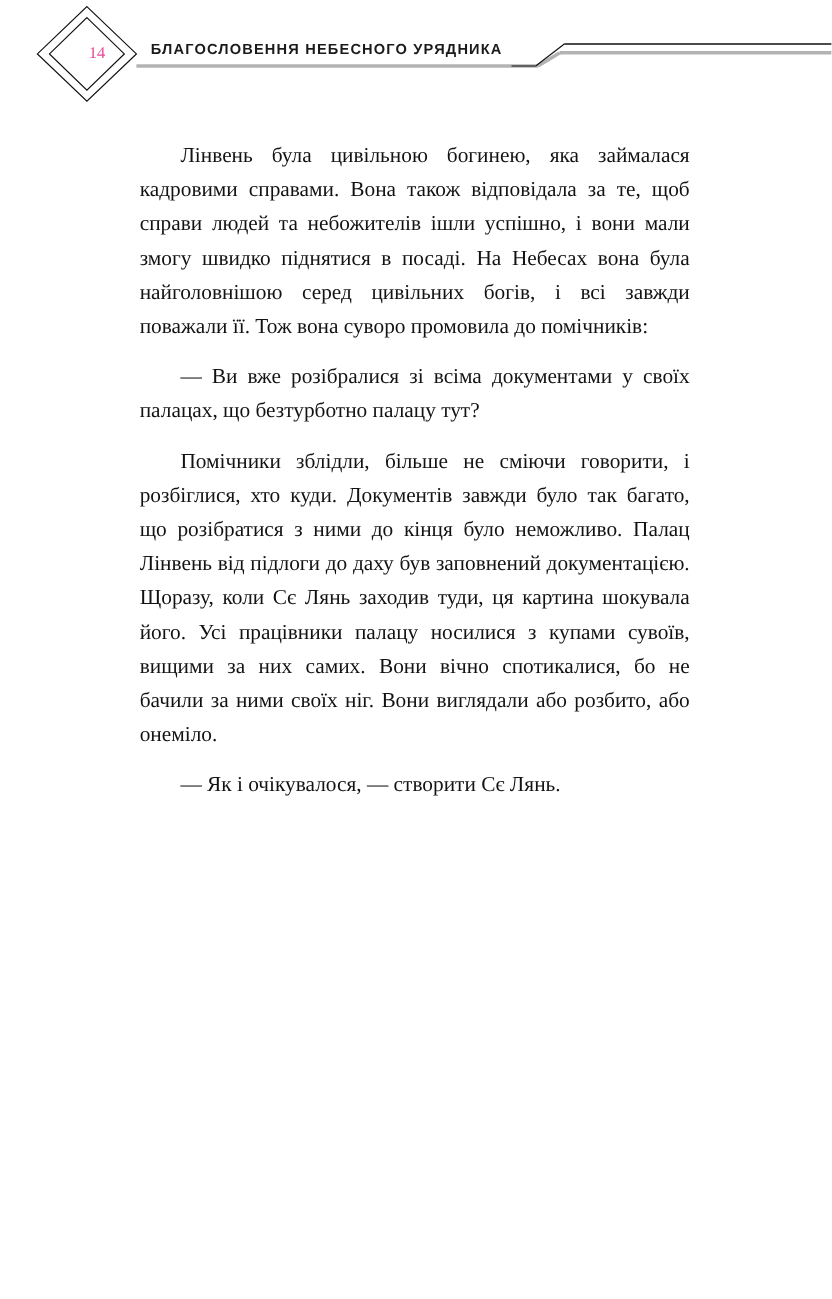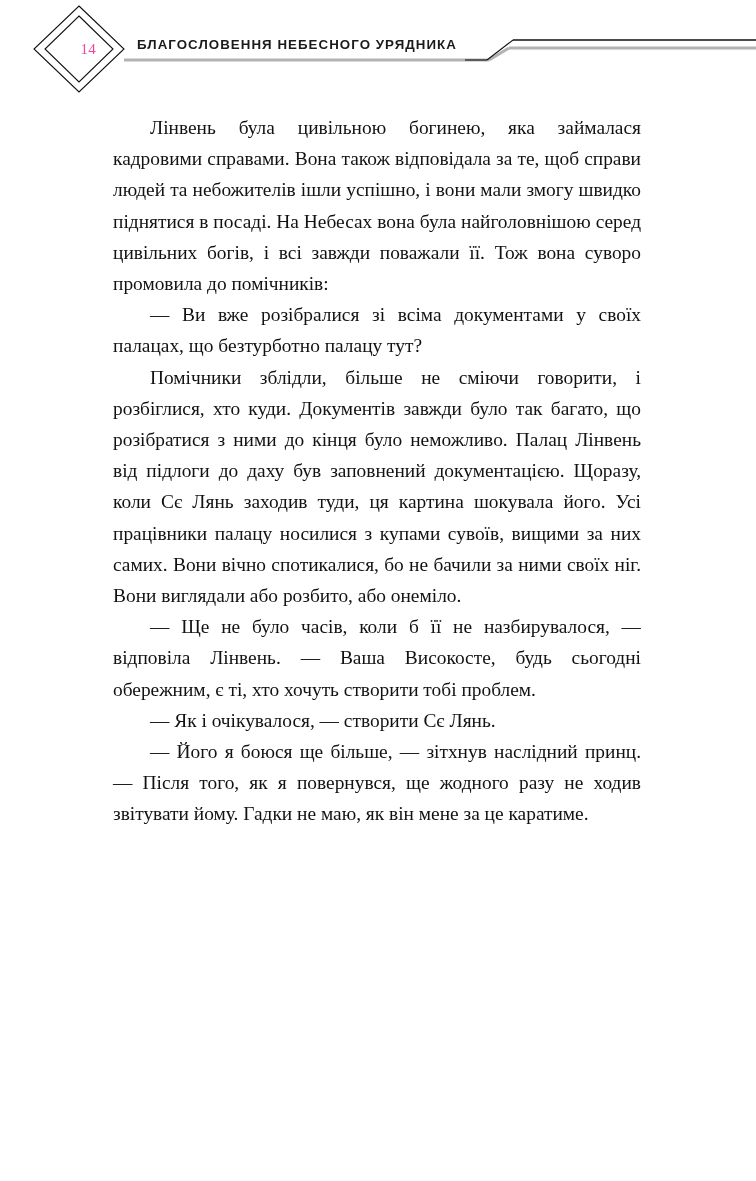--- a/index.html
+++ b/index.html
@@ -59,21 +59,21 @@
   }
 
   
   .page-body {
     position: absolute;
     left: 113px;
     top: 112px;
     width: 528px;
   }
   .para {
-    margin: 0;
+    margin: 14px;
     text-align: justify;
     text-justify: inter-word;
     text-indent: 37px;
     font-size: 19.4px;
     line-height: 31.2px;
     color: #121212;
     hyphens: manual;
     -webkit-hyphens: manual;
   }
   
@@ -114,16 +114,14 @@
 
   <div class="page-number">14</div>
 
   <div class="rh-title">БЛАГОСЛОВЕННЯ НЕБЕСНОГО УРЯДНИКА</div>
 </div>
 
 <div class="page-body">
   <p class="para">Лінвень була цивільною богинею, яка займалася кадровими справами. Вона також відповідала за те, щоб справи людей та небожителів ішли успішно, і вони мали змогу швидко піднятися в посаді. На Небесах вона була найголовнішою серед цивільних богів, і всі завжди поважали її. Тож вона суворо промовила до помічників:</p>
   <p class="para">— Ви вже розібралися зі всіма документами у своїх палацах, що безтурботно палацу тут?</p>
   <p class="para">Помічники зблідли, більше не сміючи говорити, і розбіглися, хто куди. Документів завжди було так багато, що розібратися з ними до кінця було неможливо. Палац Лінвень від підлоги до даху був заповнений документацією. Щоразу, коли Сє Лянь заходив туди, ця картина шокувала його. Усі працівники палацу носилися з купами сувоїв, вищими за них самих. Вони вічно спотикалися, бо не бачили за ними своїх ніг. Вони виглядали або розбито, або онеміло.</p>
-  <p class="para">— Ще не було часів, коли б її не назбирувалося, — відповіла Лінвень. — Ваша Високосте, будь сьогодні обережним, є ті, хто хочуть створити тобі проблем.</p>
   <p class="para">— Як і очікувалося, — створити Сє Лянь.</p>
-  <p class="para">— Його я боюся ще більше, — зітхнув наслідний принц. — Після того, як я повернувся, ще жодного разу не ходив звітувати йому. Гадки не маю, як він мене за це каратиме.</p>
 </div>
 
 </body></html>

